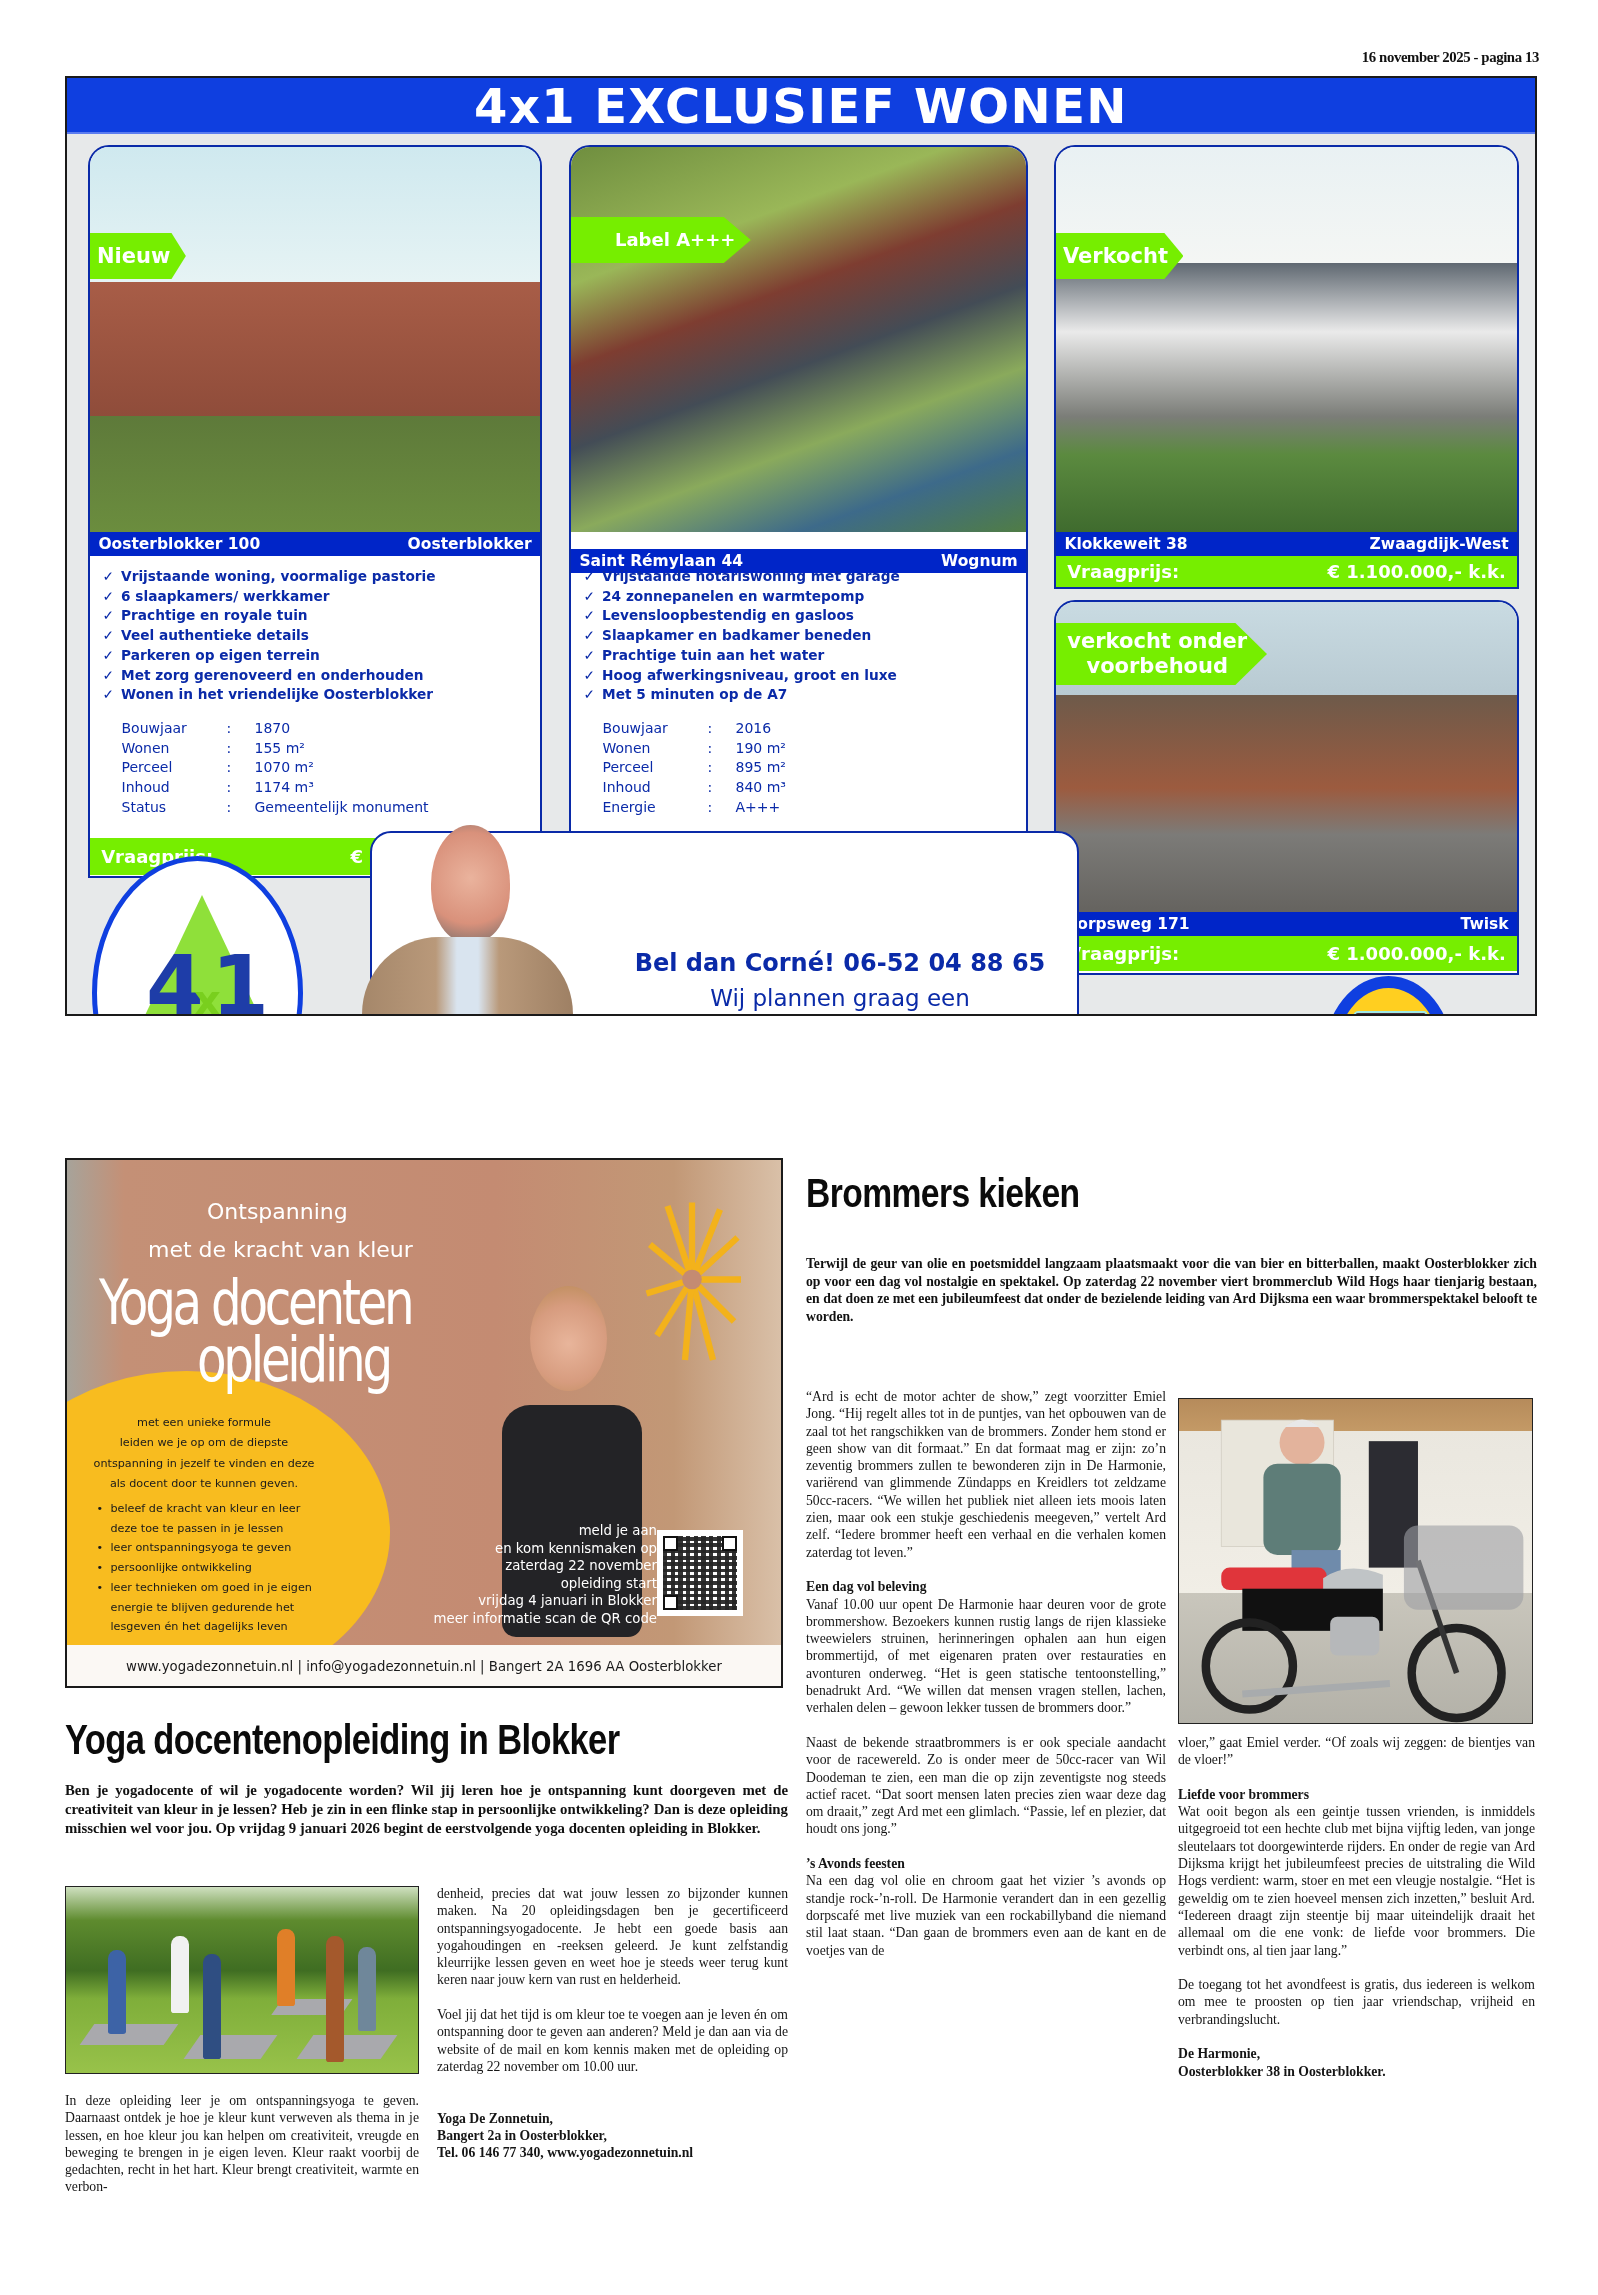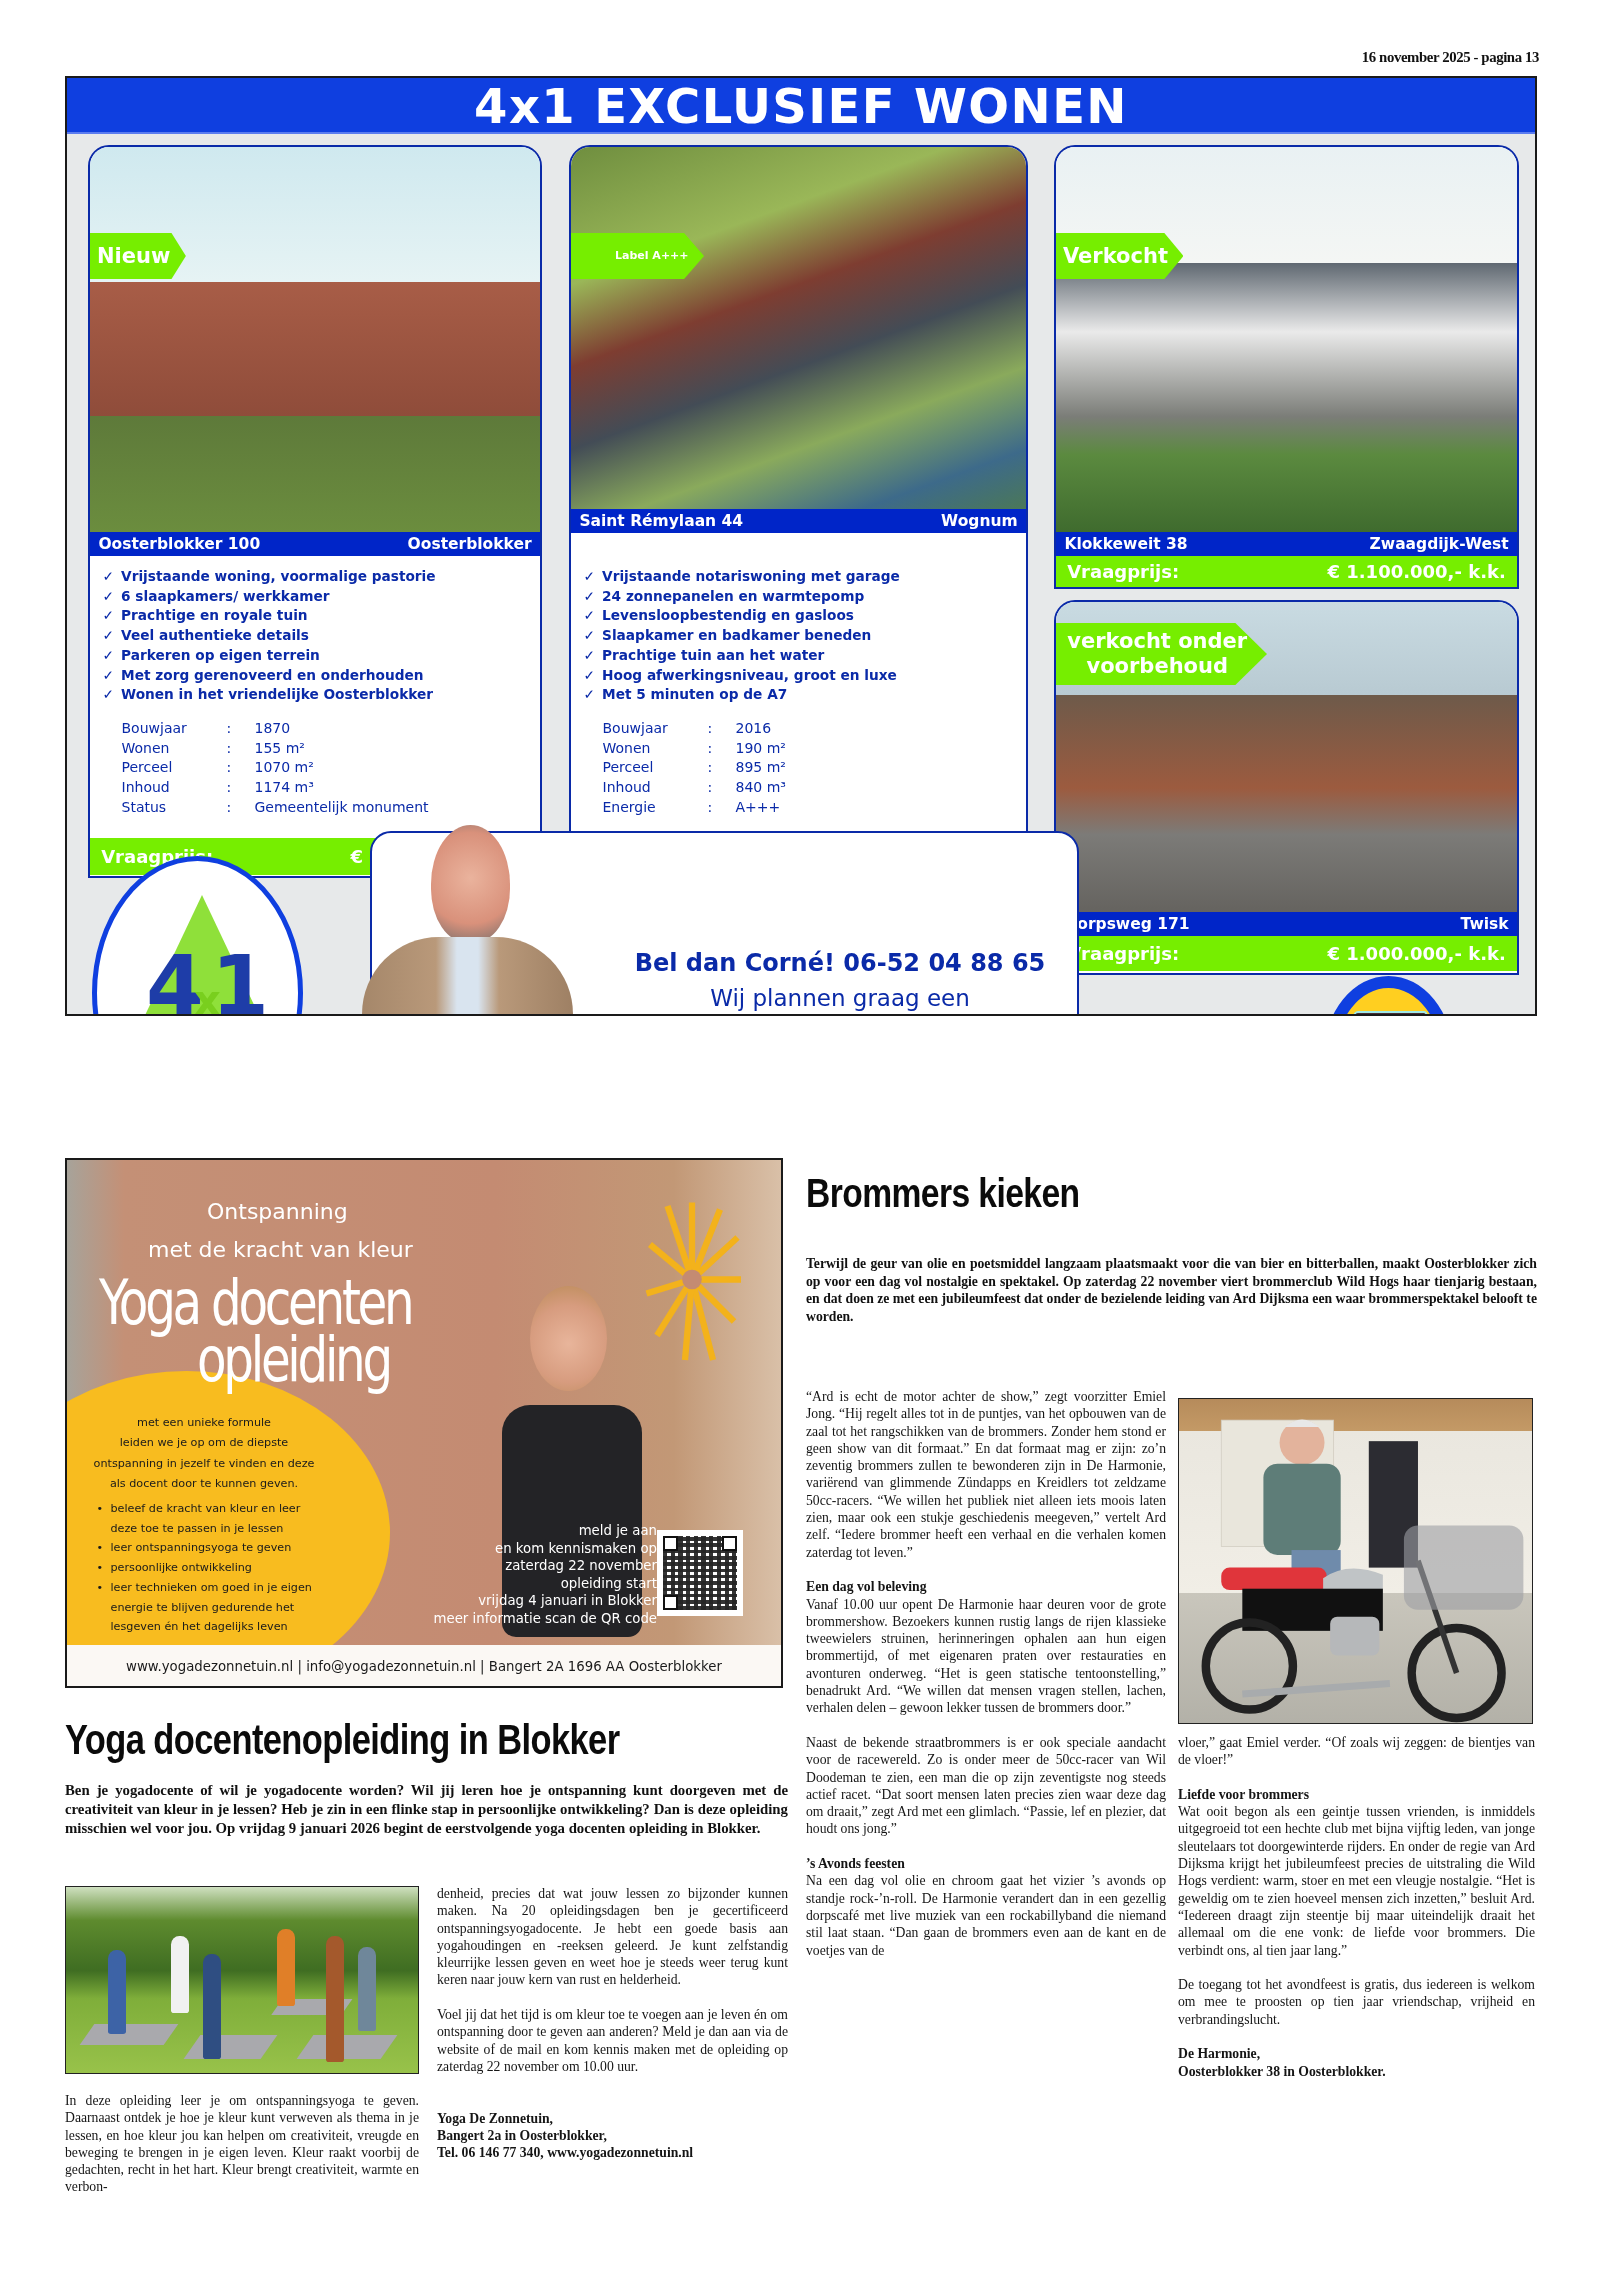--- a/index.html
+++ b/index.html
@@ -138,22 +138,22 @@
         </div>
     </div>
     <div class="price-bar" style="top:691px;">
       <span>Vraagprijs:</span>
       <span>€ 1.185.000,- k.k.</span>
     </div>
   </div>
 
   <div class="abs card" style="left:502px; top:67px; width:459px; height:733px;">
     <div class="card-photo photo-house2" style="height:385px;"></div>
-    <div class="tag" style="top:86px; font-size:11px;padding-left:44px;">Label A+++</div>
-    <div class="addr-bar" style="top:362px;">
+    <div class="tag" style="top:70px; font-size:18px;padding-left:44px;">Label A+++</div>
+    <div class="addr-bar" style="top:402px;">
       <span>Saint Rémylaan 44</span>
       <span>Wognum</span>
     </div>
     <ul class="features" style="top:420px;">
       <li>Vrijstaande notariswoning met garage</li>
       <li>24 zonnepanelen en warmtepomp</li>
       <li>Levensloopbestendig en gasloos</li>
       <li>Slaapkamer en badkamer beneden</li>
       <li>Prachtige tuin aan het water</li>
       <li>Hoog afwerkingsniveau, groot en luxe</li>

